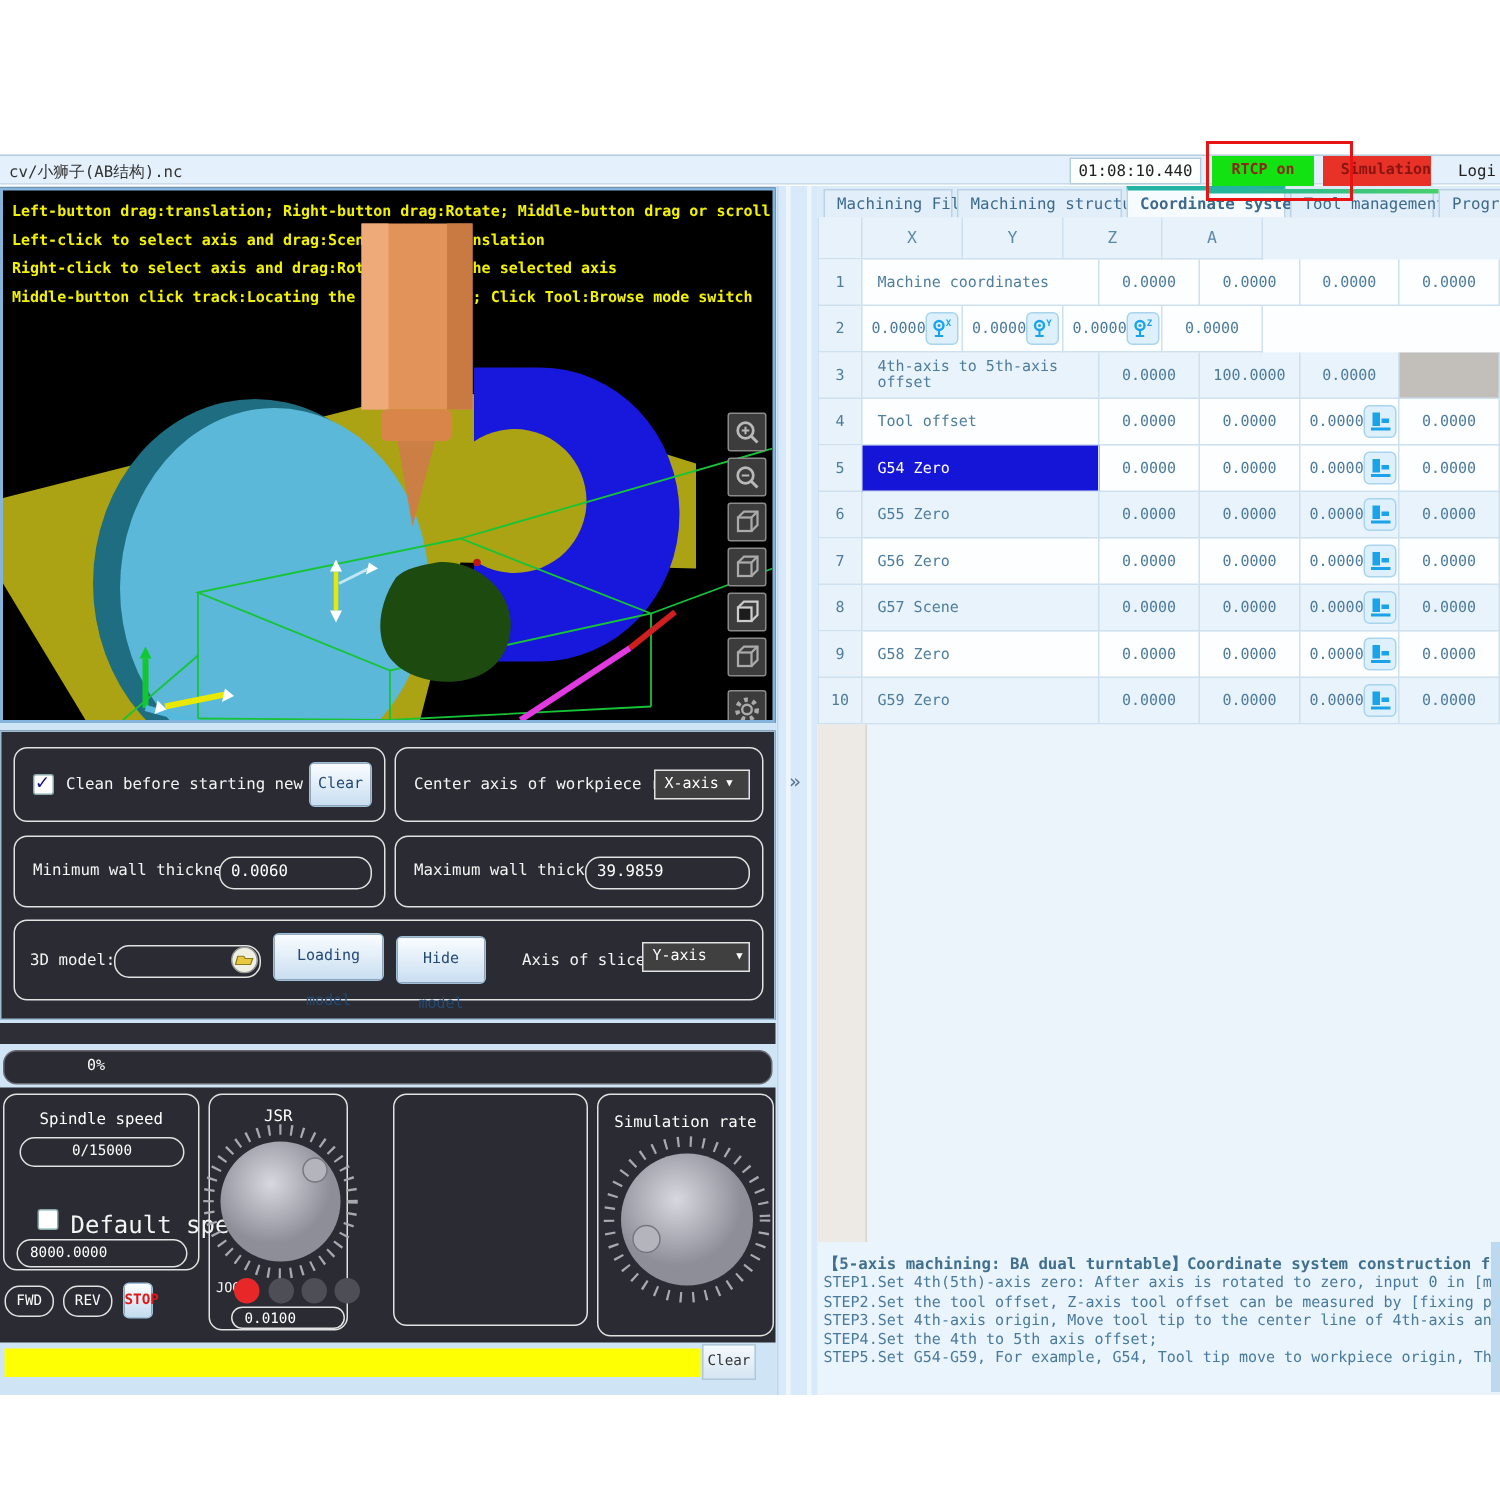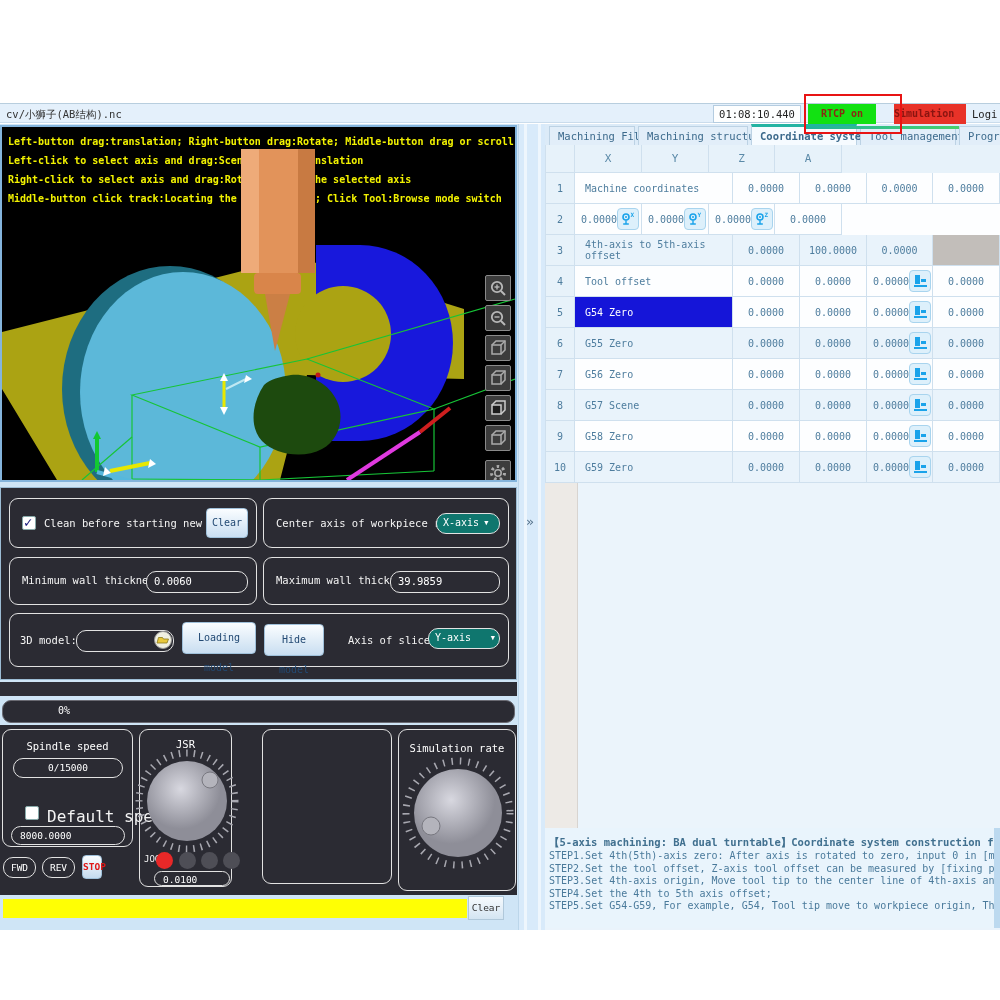--- a/index.html
+++ b/index.html
@@ -10,21 +10,21 @@
 
   
   #topbar { left:0; top:103px; width:1000px; height:20px; background:#e4f0fb;
             border-top:1px solid #b8cede; border-bottom:1px solid #cadcec; }
   #filename { left:6px; top:4px; font-size:10.5px; color:#333; }
   #timebox { left:713px; top:1px; width:88px; height:18px; background:#fdfefe;
              border:1px solid #b4cce0; font-size:10.5px; color:#222; text-align:center; line-height:16px; }
   #rtcp { left:808px; top:0px; width:68px; height:20px; background:#12e112; color:#8a2a12;
           font-size:10px; font-weight:bold; text-align:center; line-height:20px; }
   #simbtn { left:882px; top:0px; width:72px; height:20px; background:#e83228; color:#8a1410;
-            font-size:10px; font-weight:bold; text-align:left; line-height:20px;margin-left:12px; }
+            font-size:10px; font-weight:bold; text-align:right; line-height:20px; }
   #loginbtn { left:972px; top:4px; font-size:10.5px; color:#222; }
   #annot-rect { left:804px; top:94px; width:98px; height:40px; border:2.5px solid #e81414;
                 pointer-events:none; z-index:50; }
   #teal-line { left:805px; top:126px; width:154px; height:3px; z-index:49;
                background:linear-gradient(90deg,#1fb3a0,#49d06c); }
 
   
   #left-bg { left:0; top:124px; width:518px; height:806px; background:#cfe5f6; }
 
   #viewport { left:0; top:125px; width:517px; height:357px; background:#000;
@@ -37,21 +37,21 @@
              border:1px solid #8a8a8a; border-radius:2px; display:flex; align-items:center;
              justify-content:center; z-index:5; }
 
   
   #settings { left:0; top:487px; width:517px; height:193px; background:#2b2b33;
               border:1px solid #9cbcd4; color:#f2f2f2; }
   .gbox { position:absolute; border:1.6px solid #e2e2e2; border-radius:9px; }
   .wlabel { font-size:10.5px; color:#f4f4f4; white-space:nowrap; }
   .dinput { position:absolute; background:#2b2b33; border:1.5px solid #e2e2e2; border-radius:10px;
             color:#fff; font-size:10.5px; line-height:19px; padding-left:7px; white-space:nowrap; overflow:hidden; }
-  .ddrop  { position:absolute; background:#0f766e; border:1.5px solid #e2e2e2; border-radius:10px;
+  .ddrop  { position:absolute; background:#404040; border:1.5px solid #e2e2e2; border-radius:0;
             color:#fff; font-size:10px; line-height:18px; padding:0 4px 0 6px; white-space:nowrap; }
   .ddrop .chev::after { content:"▼"; font-size:7px; margin-left:5px; color:#fff; position:relative; top:-1px; }
   .lbtn { position:absolute; background:linear-gradient(#fafdff,#c9def1); border:1px solid #9fc0da;
           border-radius:4px; color:#234a74; font-size:10px; text-align:center; }
   .chk { position:absolute; width:14px; height:14px; background:#fff; border:1px solid #8aa;
          border-radius:2px; }
   .chk.on::after { content:"✓"; position:absolute; left:1px; top:-3px; color:#15157a; font-size:14px; font-weight:bold; }
 
   
   #sep-bar { left:0; top:682px; width:517px; height:14px; background:#2e2e36; }

